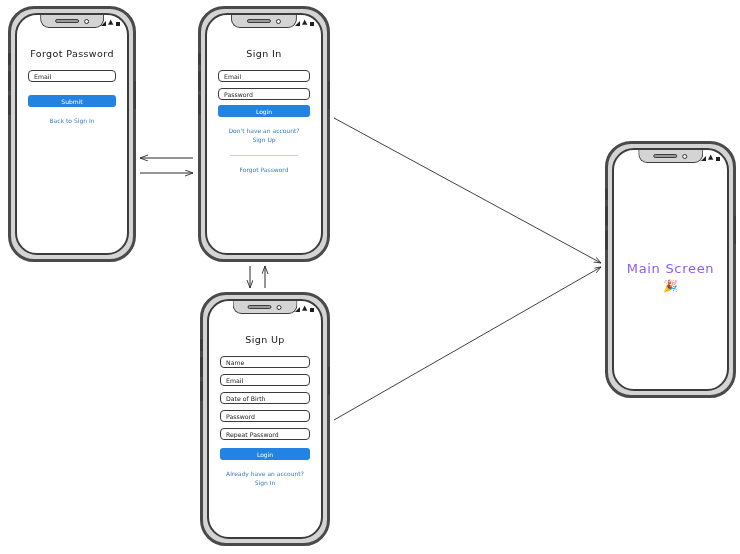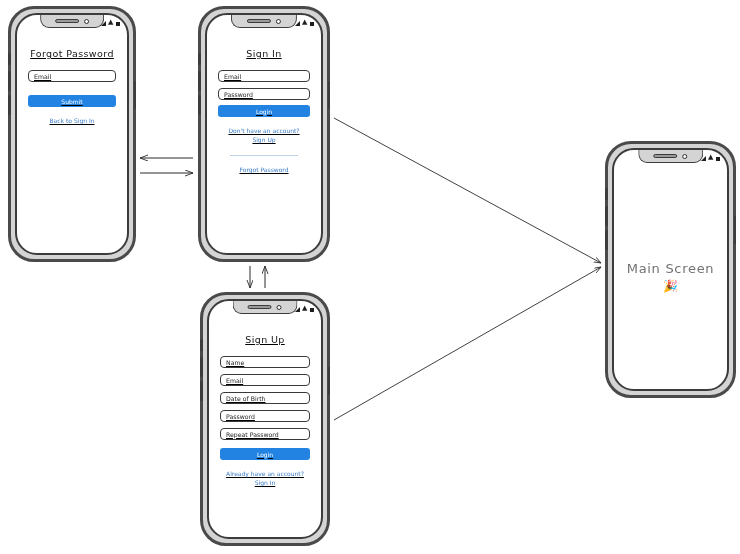--- a/index.html
+++ b/index.html
@@ -100,21 +100,20 @@
     position: absolute;
     background: #3c3c3c;
     border-radius: 2px;
     width: 2.5px;
   }
   .scr {
     position: absolute;
     top: 14px; left: 0; right: 0; bottom: 0;
     padding: 0 11px;
     box-sizing: border-box;
-    text-decoration: underline;
   }
   .scr-title {
     text-align: center;
     font-size: 9.5px;
     color: #161616;
     margin-top: 19px;
     letter-spacing: 0.4px;
   }
   .field {
     box-sizing: border-box;
@@ -163,21 +162,21 @@
   .main-center {
     position: absolute;
     top: 0; left: 0; right: 0; bottom: 0;
     display: flex;
     flex-direction: column;
     align-items: center;
     justify-content: center;
   }
   .main-title {
     font-size: 13px;
-    color: #737373;
+    color: #8b5cf6;
     letter-spacing: 0.7px;
     margin-top: 14px;
   }
   .main-emoji {
     font-size: 12px;
     margin-top: 3px;
   }
 </style>
 </head>
 <body>

